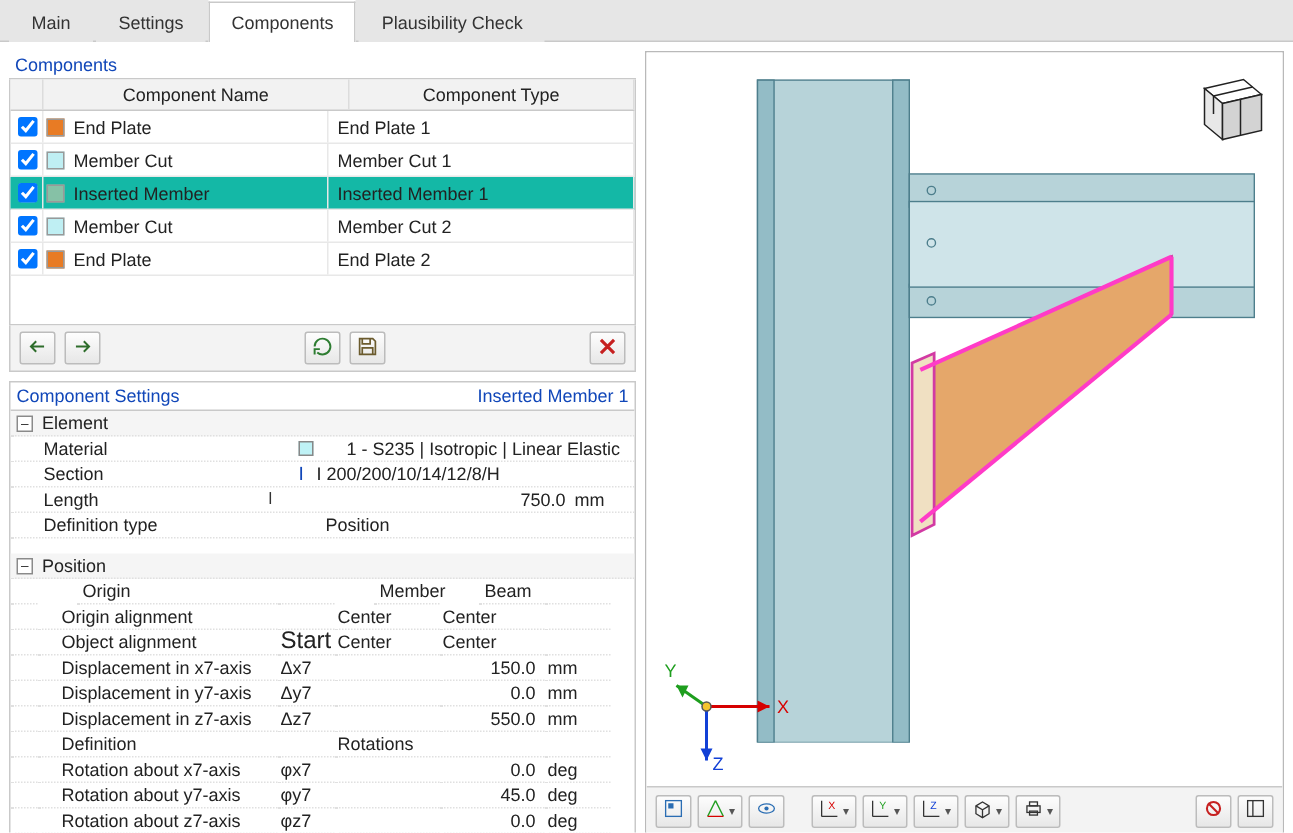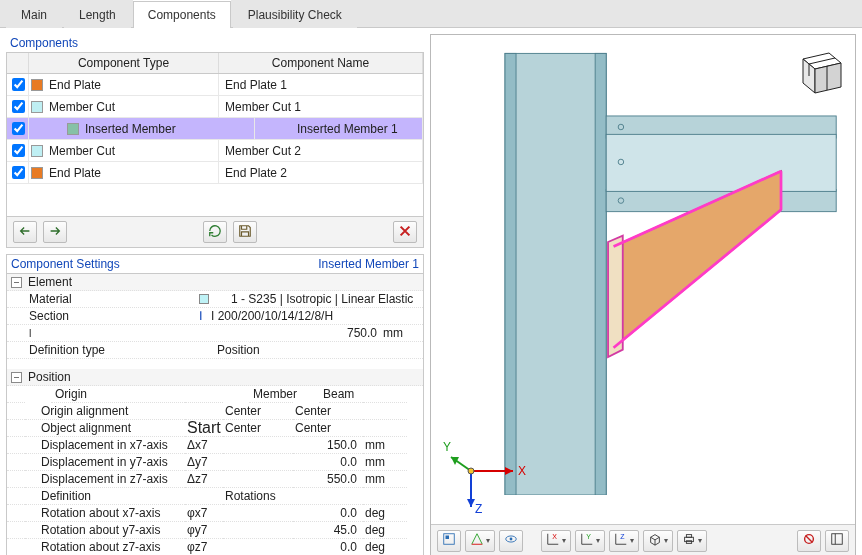--- a/index.html
+++ b/index.html
@@ -52,21 +52,21 @@
   .comp-table { border: 1px solid #c9c9c9; border-top: none; }
   .comp-header { display: flex; background: #f2f2f2; border-bottom: 1px solid #c9c9c9; }
   .comp-header .cell { padding: 3px 6px; border-right: 1px solid #dcdcdc; }
   .cell-cb { width: 22px; flex: none; display: flex; align-items: center; justify-content: center;}
   .cell-type { width: 190px; flex: none; text-align: center; padding: 3px 0; border-right: 1px solid #dcdcdc;}
   .cell-name { flex: 1; text-align: center; padding: 3px 0;}
   .comp-row { display: flex; border-bottom: 1px solid #e8e8e8;}
   .comp-row .cell { padding: 1px 4px; border-right: 1px solid #e8e8e8; display: flex; align-items: center; }
   .comp-row .cell-type { text-align: left; padding-left: 2px;}
   .comp-row .cell-name { text-align: left; padding-left: 6px;}
-  .comp-row.selected { background: #c4b5fd; gap: 36px; }
+  .comp-row.selected { background: #14b8a6; }
   .swatch { display: inline-block; width: 12px; height: 12px; margin: 0 6px 0 0; border: 1px solid #999;}
   .comp-blank { height: 32px; }
   
   .mini-toolbar {
     display: flex; align-items: center; justify-content: space-between;
     background: #f3f3f3; padding: 4px 6px; border: 1px solid #c9c9c9; border-top: none;
   }
   .mini-toolbar .group { display: flex; gap: 6px; }
   .icon-btn {
     width: 24px; height: 22px;
@@ -122,37 +122,37 @@
   .pos-head-row .hcell { font-weight: normal; justify-content: flex-start; padding-left: 4px; margin-left: 26px;}
   .ind { padding-left: 16px !important; }
 </style>
 </head>
 <body>
 
 <div class="window">
 
   <div class="tabs">
     <div class="tab"><span>Main</span></div>
-    <div class="tab"><span>Length</span></div>
+    <div class="tab"><span>Settings</span></div>
     <div class="tab active"><span>Components</span></div>
     <div class="tab"><span>Plausibility Check</span></div>
   </div>
 
   <div class="main">
 
     <div class="left-panel">
 
       <div class="section-header">
         <span>Components</span>
       </div>
       <div class="comp-table">
         <div class="comp-header">
           <div class="cell cell-cb"></div>
+          <div class="cell cell-name">Component Name</div>
           <div class="cell cell-type">Component Type</div>
-          <div class="cell cell-name">Component Name</div>
         </div>
 
         <div class="comp-row">
           <div class="cell cell-cb">
               <input type="checkbox" checked="" style="">
             </div>
           <div class="cell cell-type">
               <span class="swatch" style="background:#e87b24"></span>
               <span>End Plate</span>
             </div>
@@ -263,20 +263,21 @@
             <span style="margin-left:22px">1 - S235 | Isotropic | Linear Elastic</span>
           </div>
           <div class="tree-row">
             <span style="width:18px; flex:none"></span>
             <span class="col-label" style="width:170px">Section</span>
             <span class="isym">Ⅰ</span>
             <span style="margin-left:2px">I 200/200/10/14/12/8/H</span>
           </div>
           <div class="tree-row">
             <span style="width:18px; flex:none"></span>
+            <span class="col-label" style="width:150px">Length</span>
             <span class="col-sym">l</span>
             <span style="flex:1"></span>
             <span class="col-val" style="width:120px;text-align:right">750.0</span>
             <span class="col-unit">mm</span>
           </div>
           <div class="tree-row">
             <span style="width:18px; flex:none"></span>
             <span class="col-label" style="width:188px">Definition type</span>
             <span>Position</span>
           </div>

